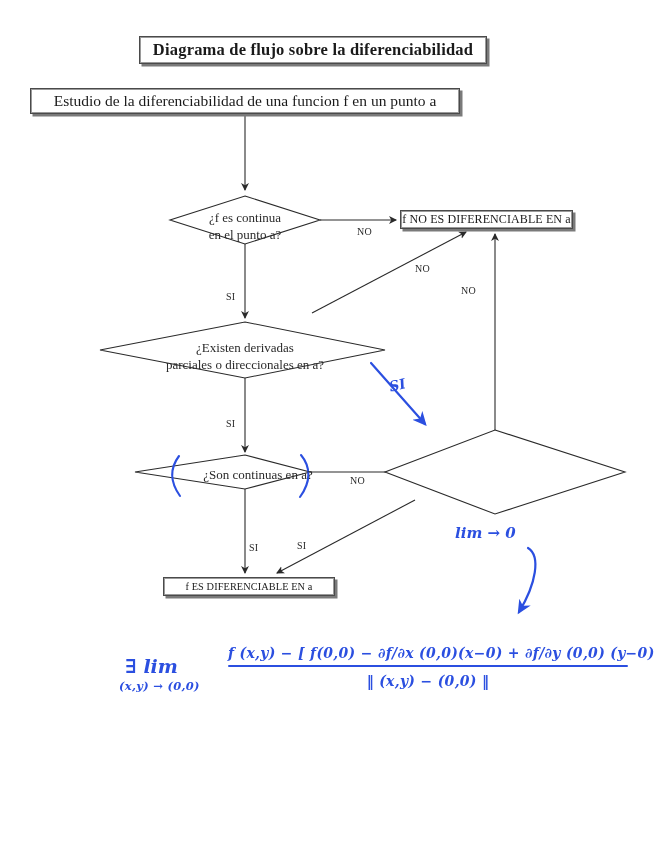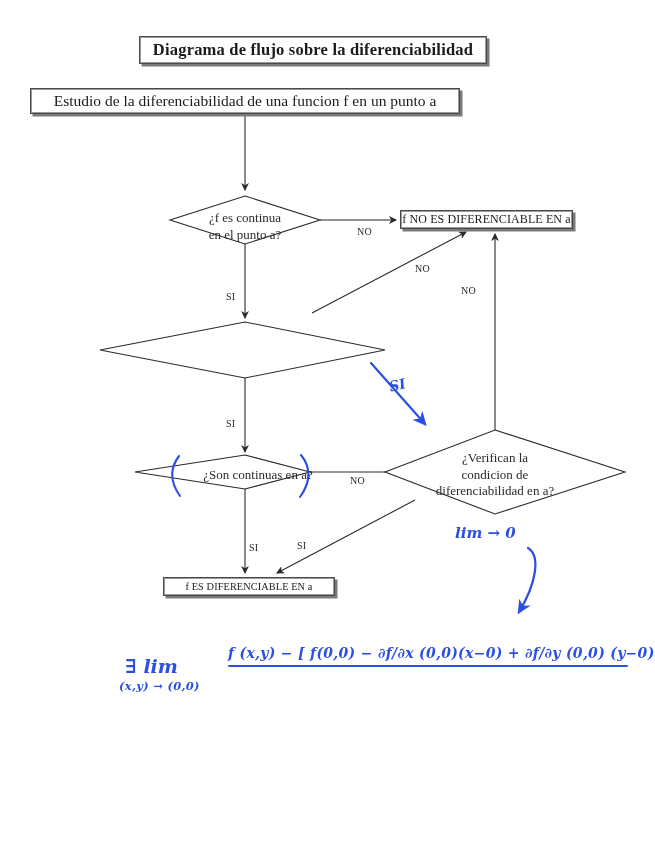--- a/index.html
+++ b/index.html
@@ -162,26 +162,25 @@
 
   <div class="boxlabel" id="is-diff-box">
     <div class="inner">
         <span>f ES DIFERENCIABLE EN a</span>
       </div>
   </div>
 
   <div class="dtext" style="left:185px;top:210px;width:120px;">¿f es continua
 en el punto a?</div>
 
+  <div class="dtext" style="left:150px;top:340px;width:190px;">¿Existen derivadas
+parciales o direccionales en a?</div>
 
   <div class="dtext" style="left:198px;top:467px;width:120px;">¿Son continuas en a?</div>
 
-  <div class="dtext" style="left:420px;top:450px;width:150px;">¿Verifican la
-condicion de
-diferenciabilidad en a?</div>
 
   <div class="elabel" style="left:357px;top:226px;">NO</div>
 
   <div class="elabel" style="left:226px;top:291px;">SI</div>
 
   <div class="elabel" style="left:415px;top:263px;">NO</div>
 
   <div class="elabel" style="left:226px;top:418px;">SI</div>
 
   <div class="elabel" style="left:461px;top:285px;">NO</div>
@@ -196,16 +195,17 @@
   <div class="ink-text" id="ink-lim">lim → 0</div>
 
   <div id="formula">
     <div class="lim">
       <span>∃ lim</span>
       <span class="sub">(x,y) → (0,0)</span>
     </div>
     <div class="frac">
       <div class="num">f (x,y) − [ f(0,0)  −  ∂f/∂x (0,0)(x−0)  +  ∂f/∂y (0,0) (y−0) ]</div>
       <div class="bar"></div>
+      <div class="den">‖ (x,y) − (0,0) ‖</div>
     </div>
   </div>
 
 </div>
 
 </body></html>

